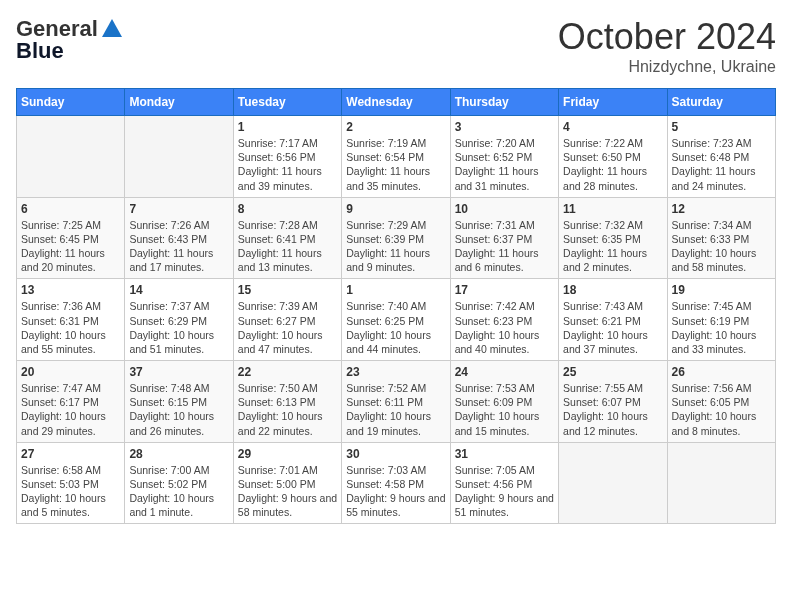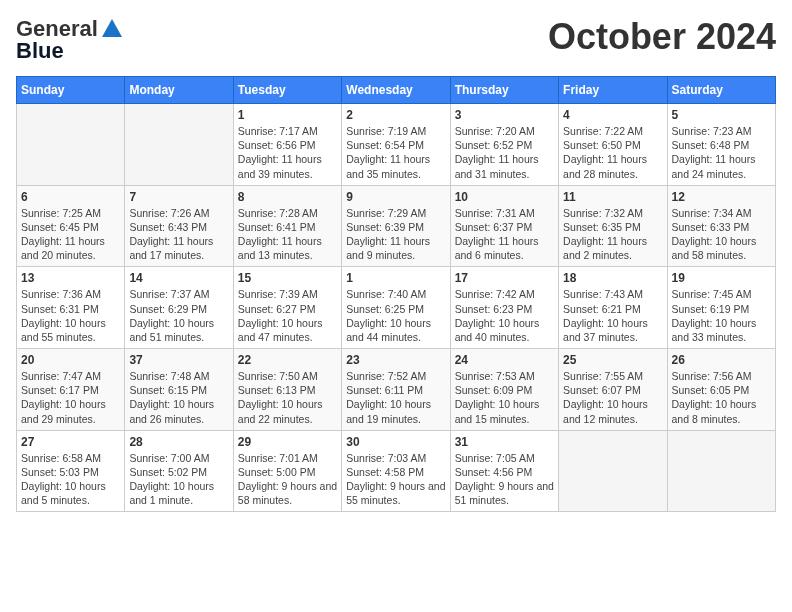--- a/index.html
+++ b/index.html
@@ -33,21 +33,21 @@
       width: 24px;
       height: 24px;
       margin-left: 2px;
     }
     .month-title {
       text-align: right;
     }
     .month-title h1 {
       font-size: 36px;
       color: #333;
-      font-weight: bold;
+      font-weight: normal;
     }
     .month-title h2 {
       font-size: 16px;
       color: #555;
       font-weight: normal;
     }
     table {
       width: 100%;
       border-collapse: collapse;
       font-size: 11px;
@@ -94,20 +94,21 @@
     <div class="logo-text">
       <span class="logo-general">General</span>
       <svg class="logo-icon" viewBox="0 0 24 24">
         <polygon points="12,2 22,20 2,20" fill="#1a73c8"></polygon>
       </svg>
     </div>
     <div style="font-size:22px;font-weight:bold;color:#0f172a;margin-top:-4px;">Blue</div>
   </div>
   <div class="month-title">
     <h1>October 2024</h1>
+    <h2>Hnizdychne, Ukraine</h2>
   </div>
 </div>
 
 <table>
   <thead>
     <tr>
     <th>Sunday</th>
         <th>Monday</th>
         <th>Tuesday</th>
         <th>Wednesday</th>

